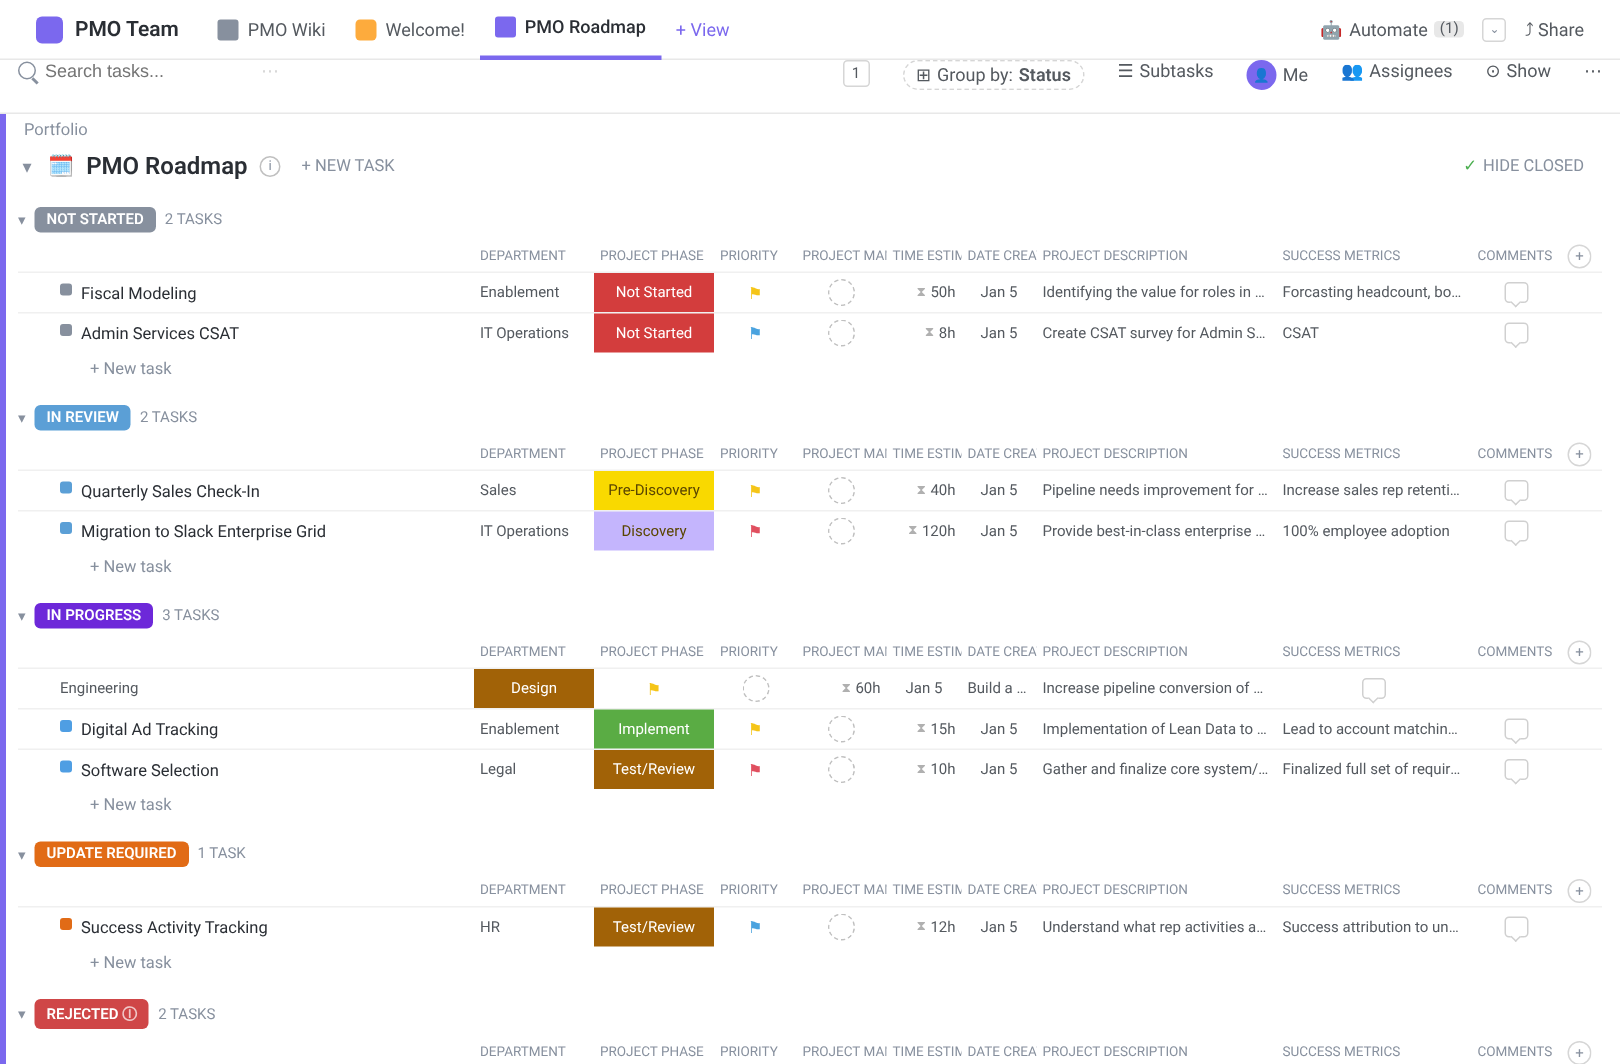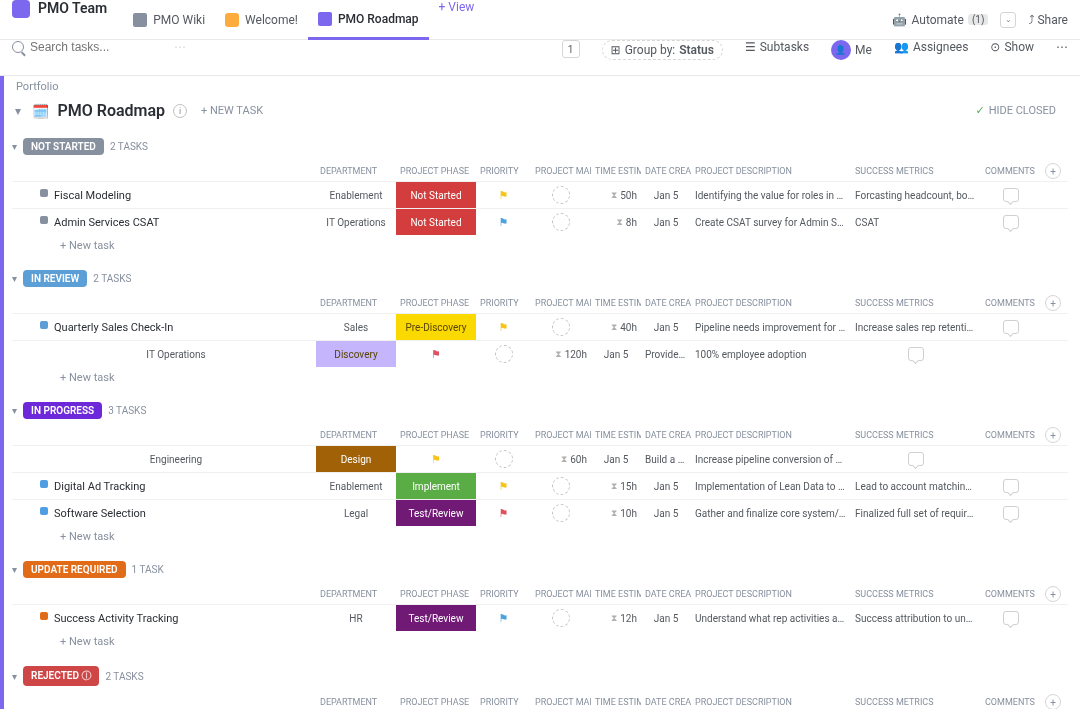--- a/index.html
+++ b/index.html
@@ -1,18 +1,18 @@
 <!DOCTYPE html>
 <html><head>
 <meta charset="utf-8">
 <style>
 *{box-sizing:border-box;margin:0;padding:0}
 body{font-family:-apple-system,BlinkMacSystemFont,"Segoe UI",Roboto,sans-serif;font-size:12px;color:#2a2e34;background:#fff;overflow-x:auto}
 .app{width:1080px;min-height:709px;position:relative}
-.topbar{display:flex;height:40px;padding:0 12px;border-bottom:1px solid #e8e8e8}
+.topbar{display:flex;align-items:center;height:40px;padding:0 24px;border-bottom:1px solid #e8e8e8}
 .ws-icon{width:18px;height:18px;background:#7b68ee;border-radius:4px;margin-right:8px}
 .ws-name{font-weight:600;font-size:14px;margin-right:16px}
 .tab{display:flex;align-items:center;gap:6px;padding:0 10px;height:40px;color:#54595f;cursor:pointer}
 .tab-active{border-bottom:3px solid #7b68ee;color:#2a2e34;font-weight:500}
 .tab-ico{width:14px;height:14px;display:inline-block}
 .ico-hand{background:#fdab3d;border-radius:3px}
 .ico-doc{background:#87909e;border-radius:2px}
 .ico-list{background:#7b68ee;border-radius:2px}
 .plus-view{color:#7b68ee;padding:0 10px;cursor:pointer}
 .top-right{margin-left:auto;display:flex;align-items:center;gap:12px}
@@ -61,28 +61,28 @@
 .add-col{width:16px;height:16px;border:1px solid #d6d6d6;border-radius:50%;display:flex;align-items:center;justify-content:center;font-size:10px;color:#87909e}
 
 .row{display:grid;grid-template-columns:280px 80px 80px 55px 60px 50px 50px 160px 130px 60px 20px;gap:0;border-top:1px solid #f0f0f0;align-items:center;min-height:26px;padding-left:24px;font-size:11px}
 .row>div{padding:4px;white-space:nowrap;overflow:hidden;text-overflow:ellipsis}
 .task-name{display:flex;align-items:flex-start;gap:6px}
 .status-dot{width:8px;height:8px;border-radius:2px;flex-shrink:0}
 .dot-grey{background:#87909e}
 .dot-blue{background:#5b9fd6}
 .dot-prog{background:#4f9ee3}
 .dot-upd{background:#e16b16}
-.dept{text-align:center;color:#54595f;font-size:10px}
+.dept{text-align:left;color:#54595f;font-size:10px}
 .phase{text-align:center;color:#fff;font-size:10px;padding:5px 2px;min-height:26px;display:flex;align-items:center;justify-content:center}
 .ph-notstarted{background:#d33d3d}
 .ph-prediscovery{background:#f9d900;color:#5a4500}
 .ph-discovery{background:#c4b5fd;color:#5a4500}
 .ph-design{background:#a16207}
 .ph-implement{background:#5aac44}
-.ph-test{background:#701a75}
+.ph-test{background:#a16207}
 .flag{font-size:11px;text-align:center}
 .f-yellow{color:#f5c518}
 .f-blue{color:#4aa3df}
 .f-red{color:#e04f5f}
 .pm-cell{display:flex;justify-content:center}
 .pm-circle{width:18px;height:18px;border:1px dashed #c0c0c0;border-radius:50%}
 .time-est{text-align:right;color:#54595f;font-size:10px;display:flex;align-items:center;justify-content:flex-end;gap:3px}
 .hourglass{font-size:9px;color:#b0b0b0}
 .date{text-align:center;color:#54595f;font-size:10px}
 .desc{color:#54595f;font-size:10px}
@@ -276,20 +276,24 @@
       <div class="time-est"><span class="hourglass">⧗</span>40h</div>
       <div class="date">Jan 5</div>
       <div class="desc">Pipeline needs improvement for MoM and QoQ forecasting and quota attainment. SPIFF mgmt process…</div>
       <div class="metrics ">Increase sales rep retention rates QoQ and …</div>
       <div class="cmt">
             <span class="cmt-bubble"></span>
           </div>
       <div></div>
         </div>
         <div class="row">
+      <div class="task-name">
+            <span class="status-dot dot-blue"></span>
+            <span>Migration to Slack Enterprise Grid</span>
+          </div>
       <div class="dept">IT Operations</div>
       <div class="phase ph-discovery">Discovery</div>
       <div class="flag f-red">⚑</div>
       <div class="pm-cell">
             <span class="pm-circle"></span>
           </div>
       <div class="time-est"><span class="hourglass">⧗</span>120h</div>
       <div class="date">Jan 5</div>
       <div class="desc">Provide best-in-class enterprise messaging platform opening access to a controlled a multi-instance env…</div>
       <div class="metrics ">100% employee adoption</div>

